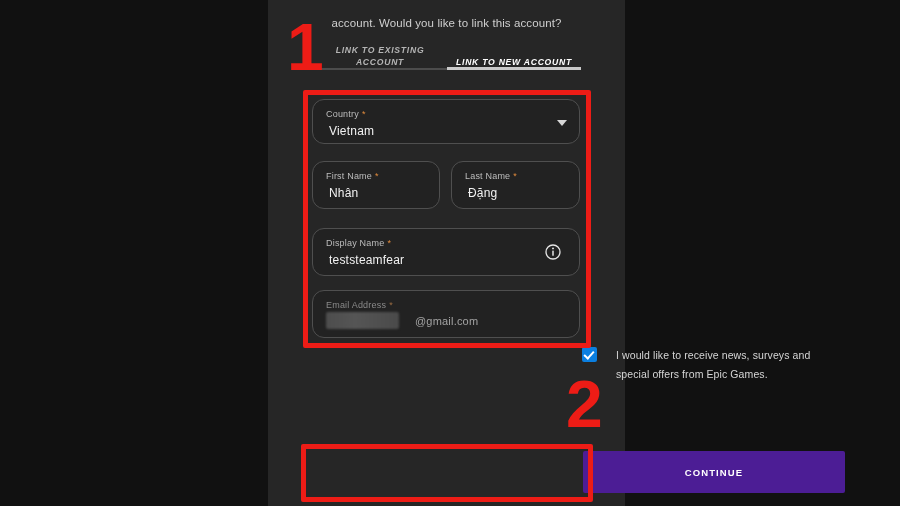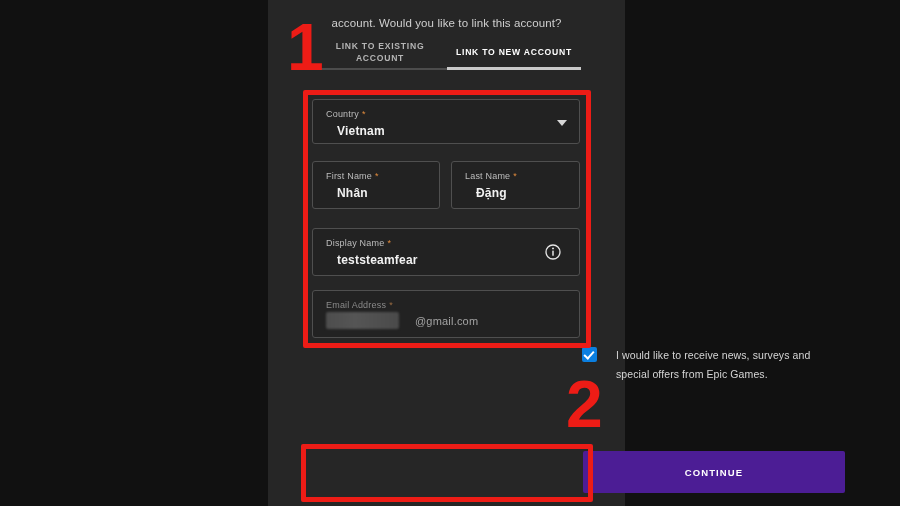--- a/index.html
+++ b/index.html
@@ -53,21 +53,22 @@
   }
 
   
   #tabs {
     position: absolute;
     left: 45px;
     top: 31px;
     width: 268px;
     height: 37px;
     display: flex;
-    align-items: center;
+    align-items: flex-end;
+    font-style: italic;
   }
   .tab {
     flex: 1;
     text-align: center;
     color: #b5b5b5;
     font-size: 8.6px;
     font-weight: bold;
     letter-spacing: 0.75px;
     line-height: 12px;
     padding-top: 4px;
@@ -89,44 +90,44 @@
     width: 134px;
     height: 3px;
     background: #c9c9c9;
   }
 
   
   .field {
     position: absolute;
     box-sizing: border-box;
     border: 1px solid #4f4f4f;
-    border-radius: 3px;
+    border-radius: 12px;
     background: #222222;
   }
   .field-label {
     position: absolute;
     left: 13px;
     top: 9px;
     font-size: 9px;
     color: #bdbdbd;
     letter-spacing: 0.2px;
     white-space: nowrap;
   }
   .req {
     color: #e08a3c;
     font-size: 9px;
     margin-left: 3px;
   }
   .field-value {
     position: absolute;
-    left: 24px;
+    left: 16px;
     top: 24px;
     font-size: 12px;
     color: #f2f2f2;
-    font-weight: bold;
+    font-weight: normal;
     letter-spacing: 0.2px;
     white-space: nowrap;
   }
 
   #field-country      { left: 44px;  top: 99px;  width: 268px; height: 45px; }
   #field-first-name   { left: 44px;  top: 161px; width: 128px; height: 48px; }
   #field-last-name    { left: 183px; top: 161px; width: 129px; height: 48px; }
   #field-display-name { left: 44px;  top: 228px; width: 268px; height: 48px; }
   #field-email        { left: 44px;  top: 290px; width: 268px; height: 48px; }
 

